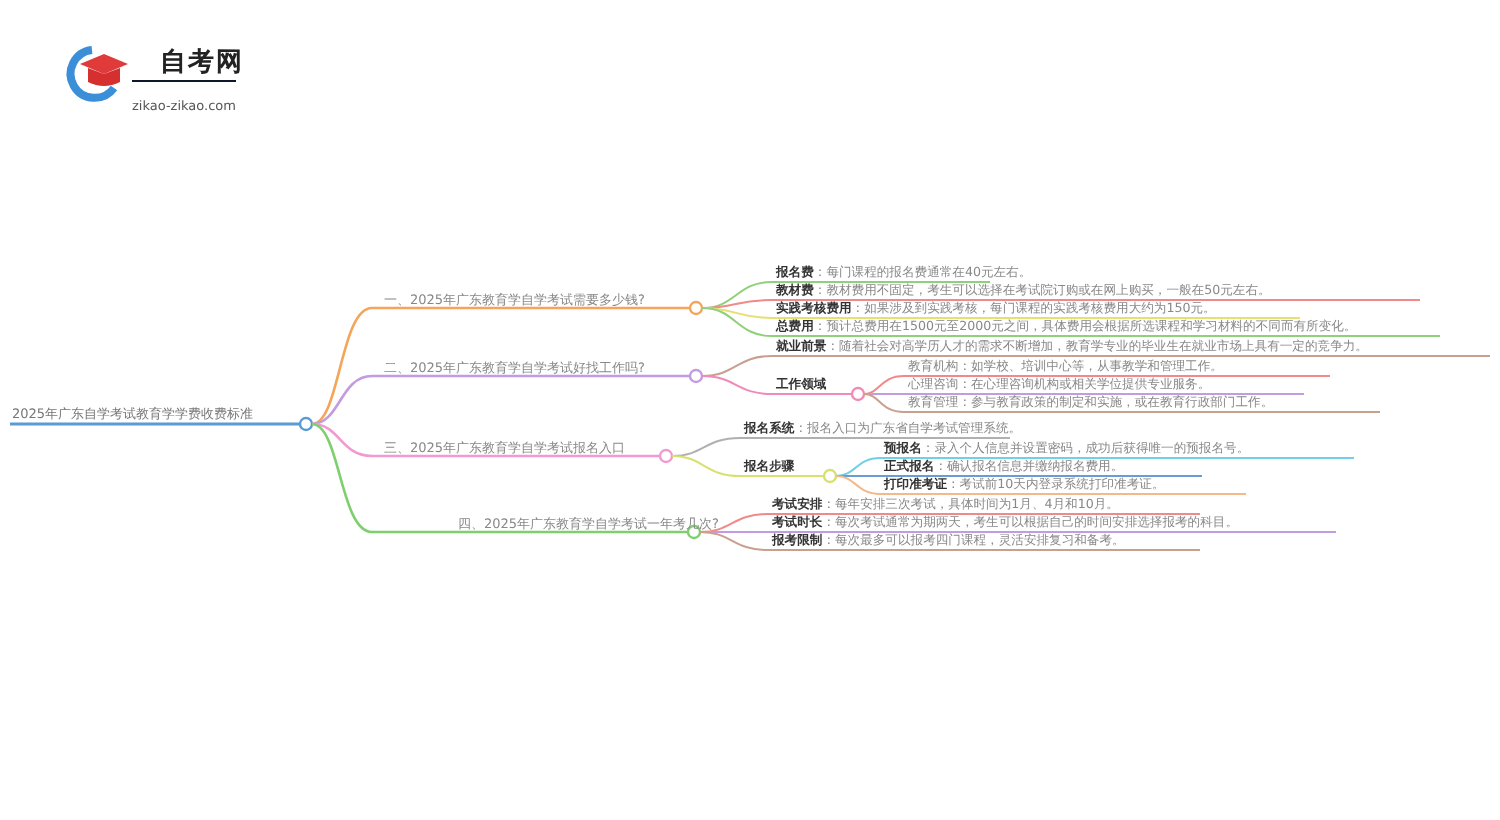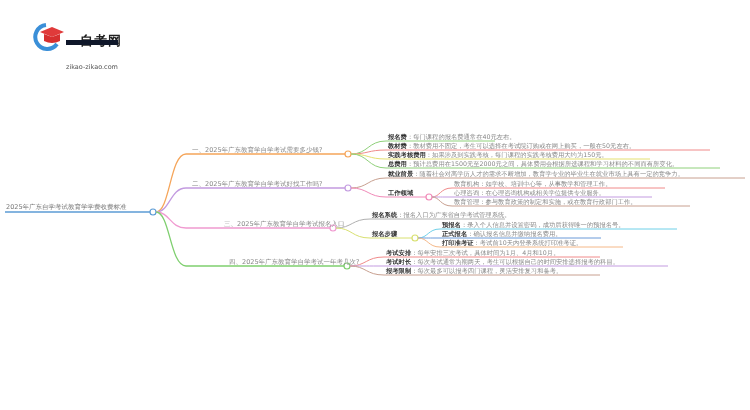--- a/index.html
+++ b/index.html
@@ -1,19 +1,19 @@
 <!DOCTYPE html>
 <html><head>
 <meta charset="utf-8">
 <style>
   html,body{margin:0;padding:0;background:#fff;}
   body{width:750px;height:410px;position:relative;overflow:hidden;font-family:"DejaVu Sans","Liberation Sans",sans-serif;}
   .logo{position:absolute;left:30px;top:18px;width:120px;height:36px;}
-  .logo-title{position:absolute;left:80px;top:32px;font-size:13px;font-weight:bold;color:#222;letter-spacing:1px;}
-  .logo-sub{position:absolute;left:66px;top:40px;font-size:6.5px;color:#555;border-top:5px solid #0f172a;padding-top:18px;}
+  .logo-title{position:absolute;left:80px;top:22px;font-size:13px;font-weight:bold;color:#222;letter-spacing:1px;}
+  .logo-sub{position:absolute;left:66px;top:40px;font-size:6.5px;color:#555;border-top:1px solid #0f172a;padding-top:8px;}
   svg.lines{position:absolute;left:0;top:0;}
   .t{position:absolute;white-space:nowrap;font-size:6.3px;color:#888;line-height:8px;}
   .k{color:#333;font-weight:bold;}
   .root{position:absolute;left:6px;top:203px;font-size:6.5px;color:#777;white-space:nowrap;}
   .br{position:absolute;font-size:6.5px;color:#888;white-space:nowrap;}
 </style>
 </head>
 <body>
 
 <div class="logo">
@@ -61,21 +61,21 @@
 
   <path d="M350 266 C366 266,366 257,384 257 L600 257" fill="none" stroke="#f08a8a" stroke-width="1"></path>
   <path d="M350 266 C366 266,366 266,384 266 L668 266" fill="none" stroke="#c39be0" stroke-width="1"></path>
   <path d="M350 266 C366 266,366 275,384 275 L600 275" fill="none" stroke="#c8a090" stroke-width="1"></path>
 </svg>
 
 <div class="root">2025年广东自学考试教育学学费收费标准</div>
 
 <div class="br" style="left:192px;top:146px;">一、2025年广东教育学自学考试需要多少钱?</div>
 <div class="br" style="left:192px;top:180px;text-align:center;">二、2025年广东教育学自学考试好找工作吗?</div>
-<div class="br" style="left:192px;top:220px;margin-left:32px;">三、2025年广东教育学自学考试报名入口</div>
+<div class="br" style="left:192px;top:220px;">三、2025年广东教育学自学考试报名入口</div>
 <div class="br" style="left:192px;top:258px;padding-left:37px;">四、2025年广东教育学自学考试一年考几次?</div>
 
 <div class="t" style="left:388px;top:133px;"><span class="k">报名费</span>：<span>每门课程的报名费通常在40元左右。</span></div>
 <div class="t" style="left:388px;top:142px;"><span class="k">教材费</span>：<span>教材费用不固定，考生可以选择在考试院订购或在网上购买，一般在50元左右。</span></div>
 <div class="t" style="left:388px;top:151px;"><span class="k">实践考核费用</span>：<span>如果涉及到实践考核，每门课程的实践考核费用大约为150元。</span></div>
 <div class="t" style="left:388px;top:160px;"><span class="k">总费用</span>：<span>预计总费用在1500元至2000元之间，具体费用会根据所选课程和学习材料的不同而有所变化。</span></div>
 
 <div class="t" style="left:388px;top:170px;"><span class="k">就业前景</span>：<span>随着社会对高学历人才的需求不断增加，教育学专业的毕业生在就业市场上具有一定的竞争力。</span></div>
 <div class="t" style="left:388px;top:189px;"><span class="k">工作领域</span></div>
 <div class="t" style="left:454px;top:180px;">教育机构：如学校、培训中心等，从事教学和管理工作。</div>

